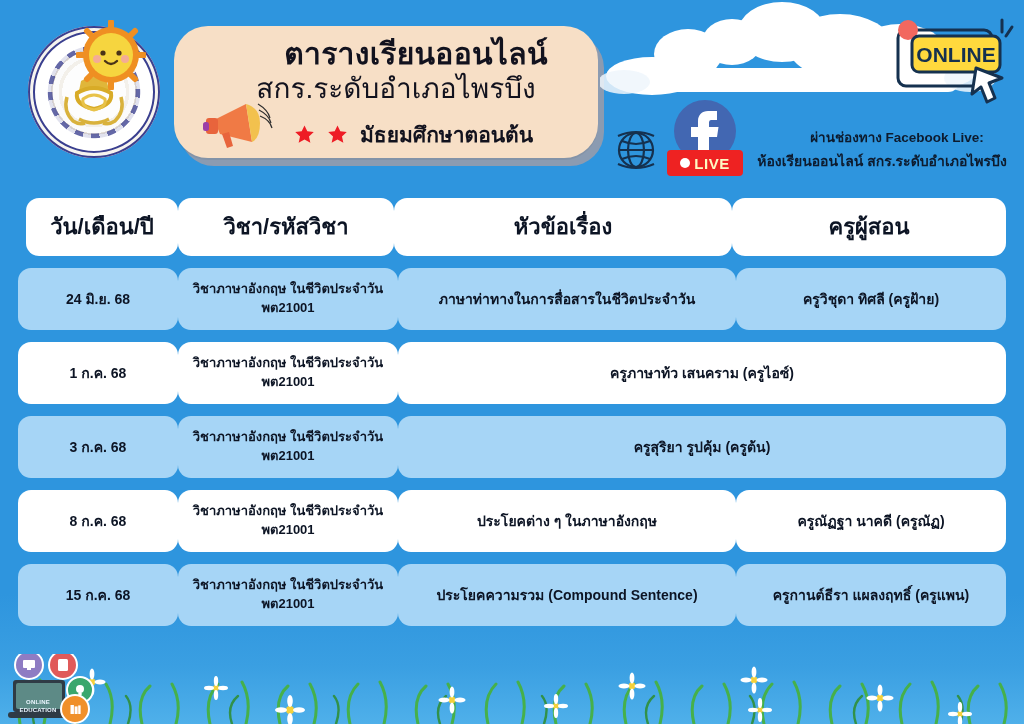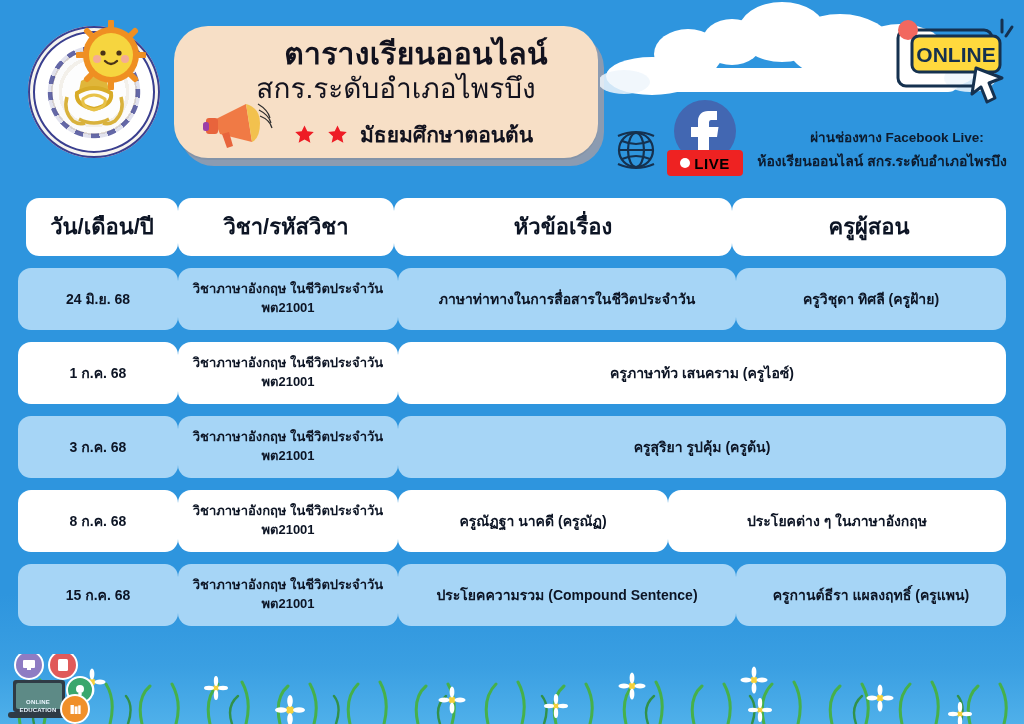--- a/index.html
+++ b/index.html
@@ -98,21 +98,21 @@
   .fb-circle{
     position:absolute;left:674px;top:100px;width:62px;height:62px;border-radius:50%;
     background:#4267b2;
   }
   .fb-f{position:absolute;left:674px;top:100px;width:62px;height:62px;}
   .live-pill{
     position:absolute;left:667px;top:150px;width:76px;height:26px;border-radius:4px;
     background:#ee2222;display:flex;align-items:center;justify-content:center;gap:4px;
   }
   .live-dot{width:10px;height:10px;border-radius:50%;background:#fff;}
-  .live-txt{color:#000000;font-size:15px;font-weight:bold;letter-spacing:.5px;}
+  .live-txt{color:#fef9c3;font-size:15px;font-weight:bold;letter-spacing:.5px;}
 
   .fb-note1{
     position:absolute;left:772px;top:126px;width:250px;text-align:center;
     color:#0d1b2e;font-size:13.5px;font-weight:bold;white-space:nowrap;
   }
   .fb-note2{
     position:absolute;left:740px;top:150px;width:284px;text-align:center;
     color:#0d1b2e;font-size:14px;font-weight:bold;white-space:nowrap;
   }
 
@@ -319,22 +319,22 @@
     </div>
 
     <div class="row data even">
       <div class="cell c-date">8 ก.ค. 68</div>
       <div class="cell c-subj">
         <span>
             <span class="subj-l1">วิชาภาษาอังกฤษ ในชีวิตประจำวัน</span>
             <span class="subj-l2">พต21001</span>
           </span>
       </div>
+      <div class="cell c-topic">ประโยคต่าง ๆ ในภาษาอังกฤษ</div>
       <div class="cell c-teach">ครูณัฏฐา  นาคดี (ครูณัฏ)</div>
-      <div class="cell c-topic">ประโยคต่าง ๆ ในภาษาอังกฤษ</div>
     </div>
 
     <div class="row data odd">
       <div class="cell c-date">15 ก.ค. 68</div>
       <div class="cell c-subj">
         <span>
             <span class="subj-l1">วิชาภาษาอังกฤษ ในชีวิตประจำวัน</span>
             <span class="subj-l2">พต21001</span>
           </span>
       </div>

